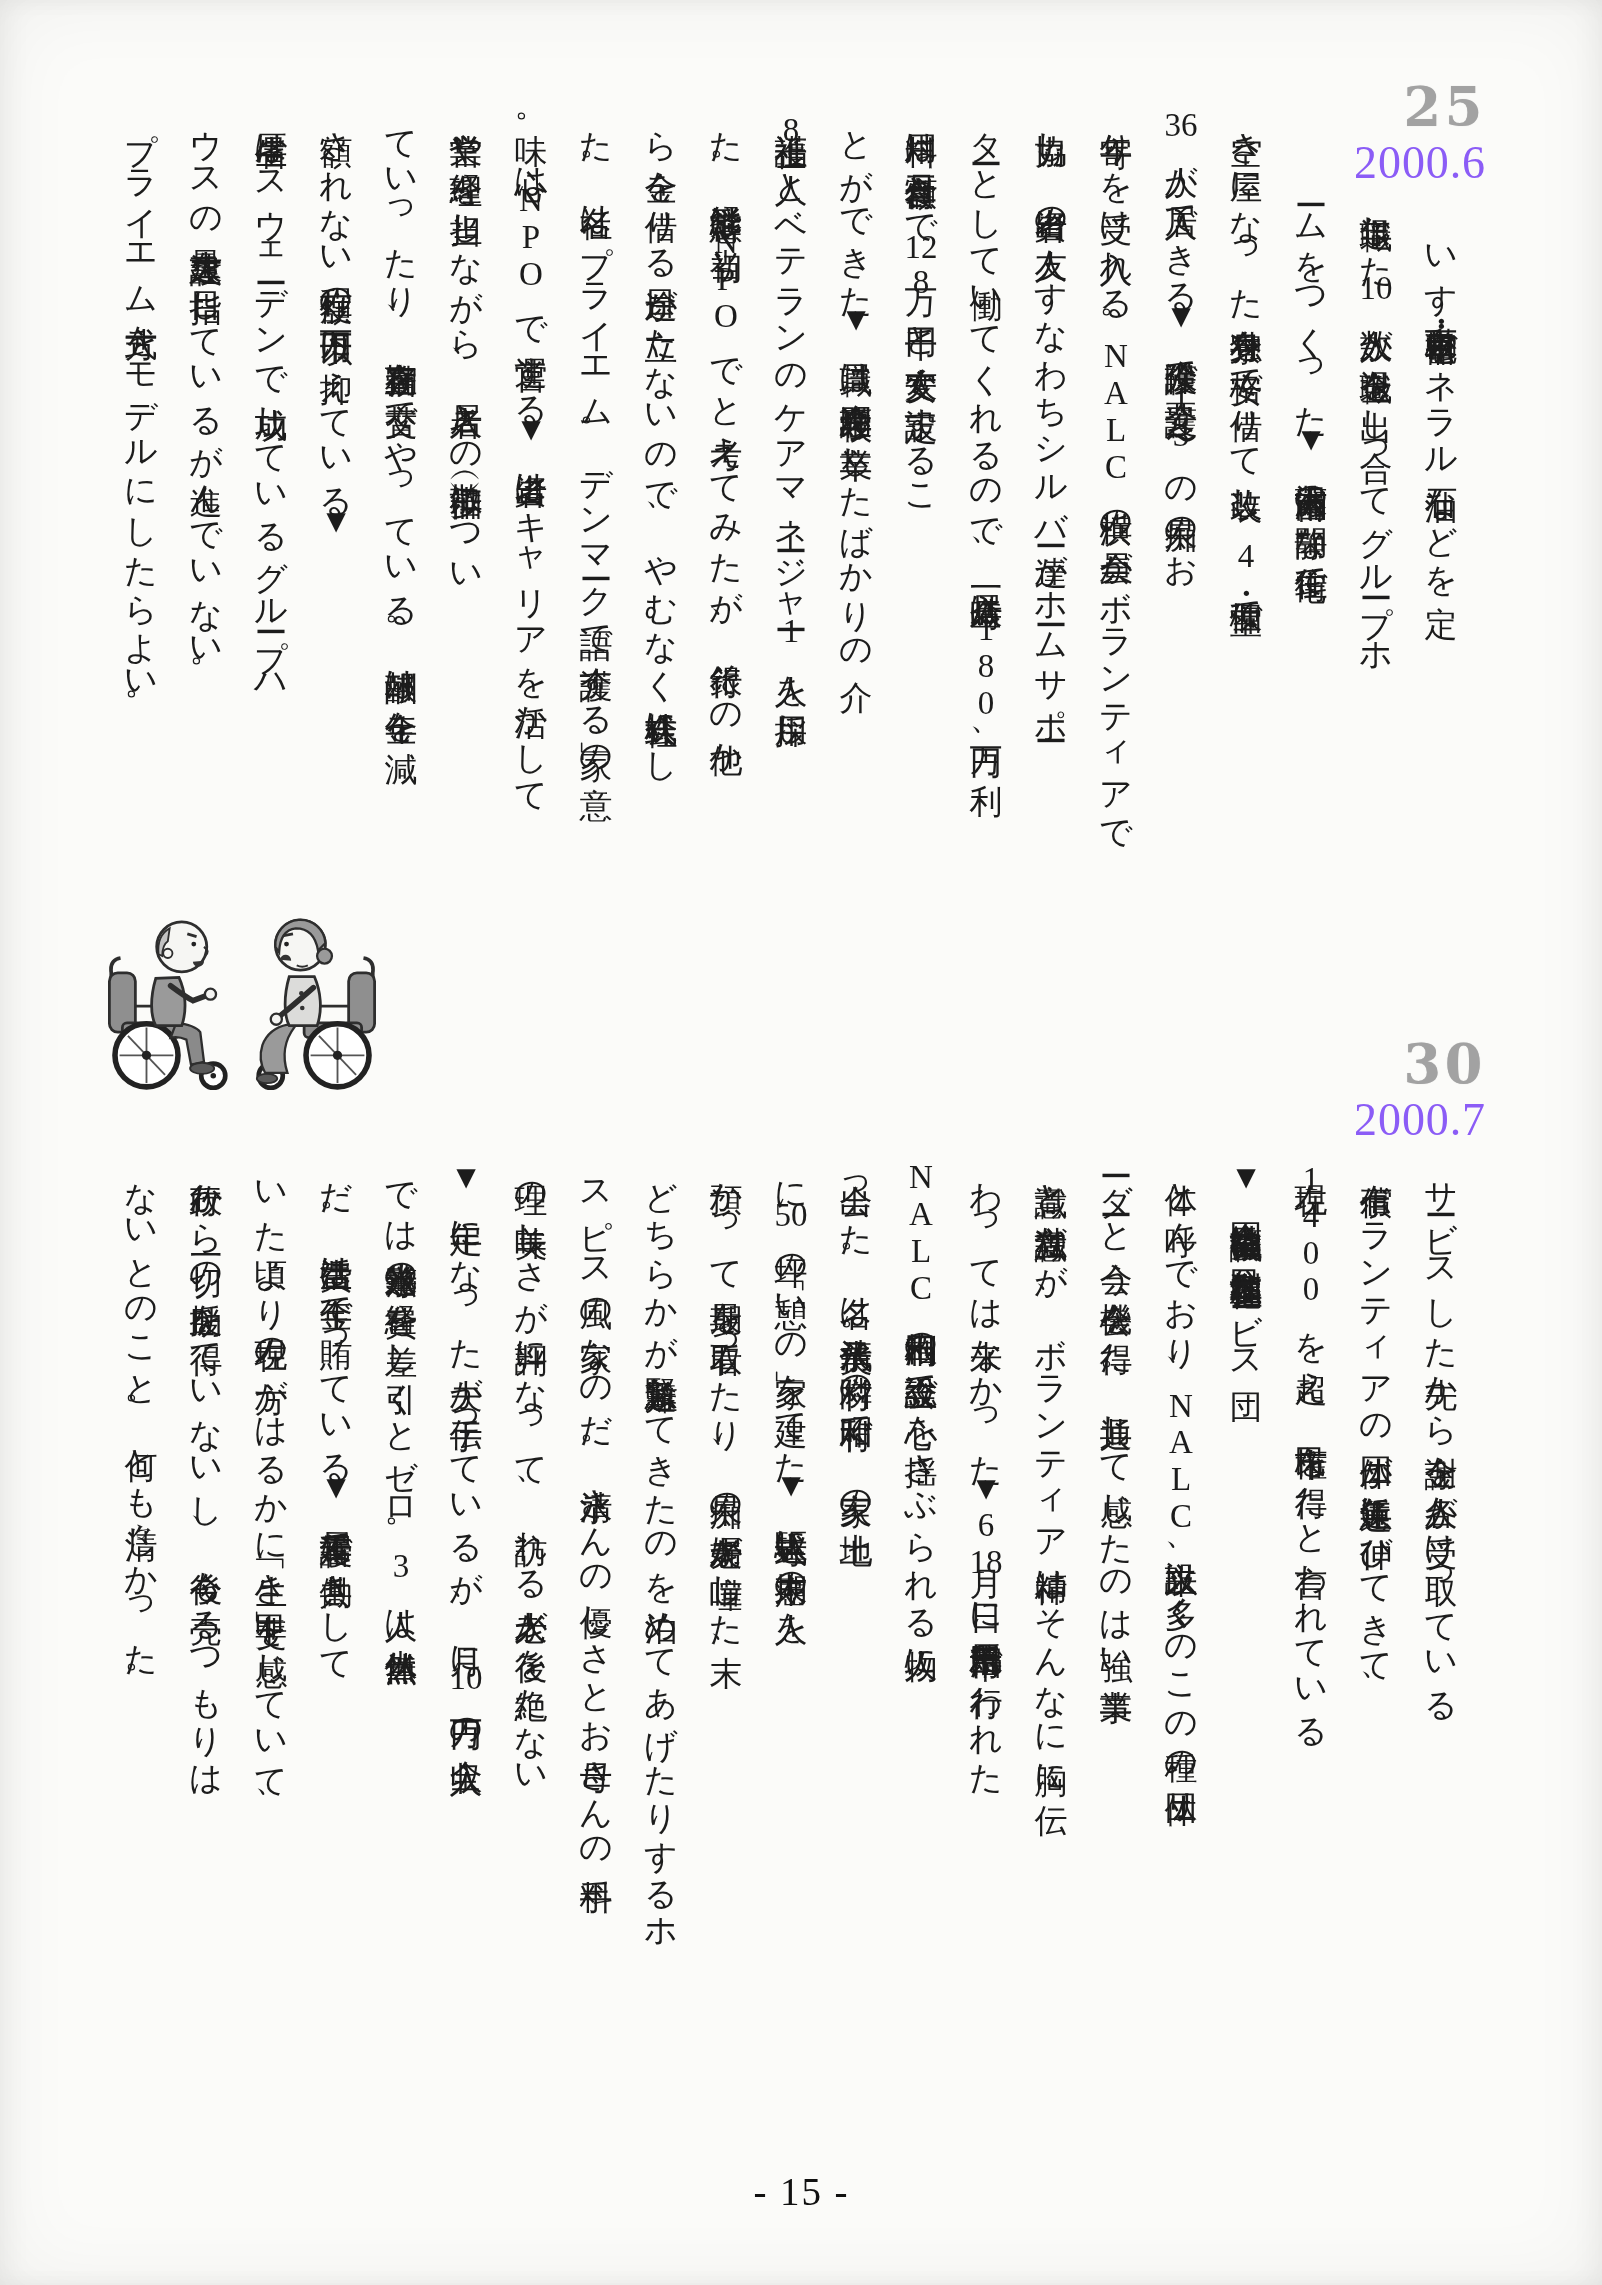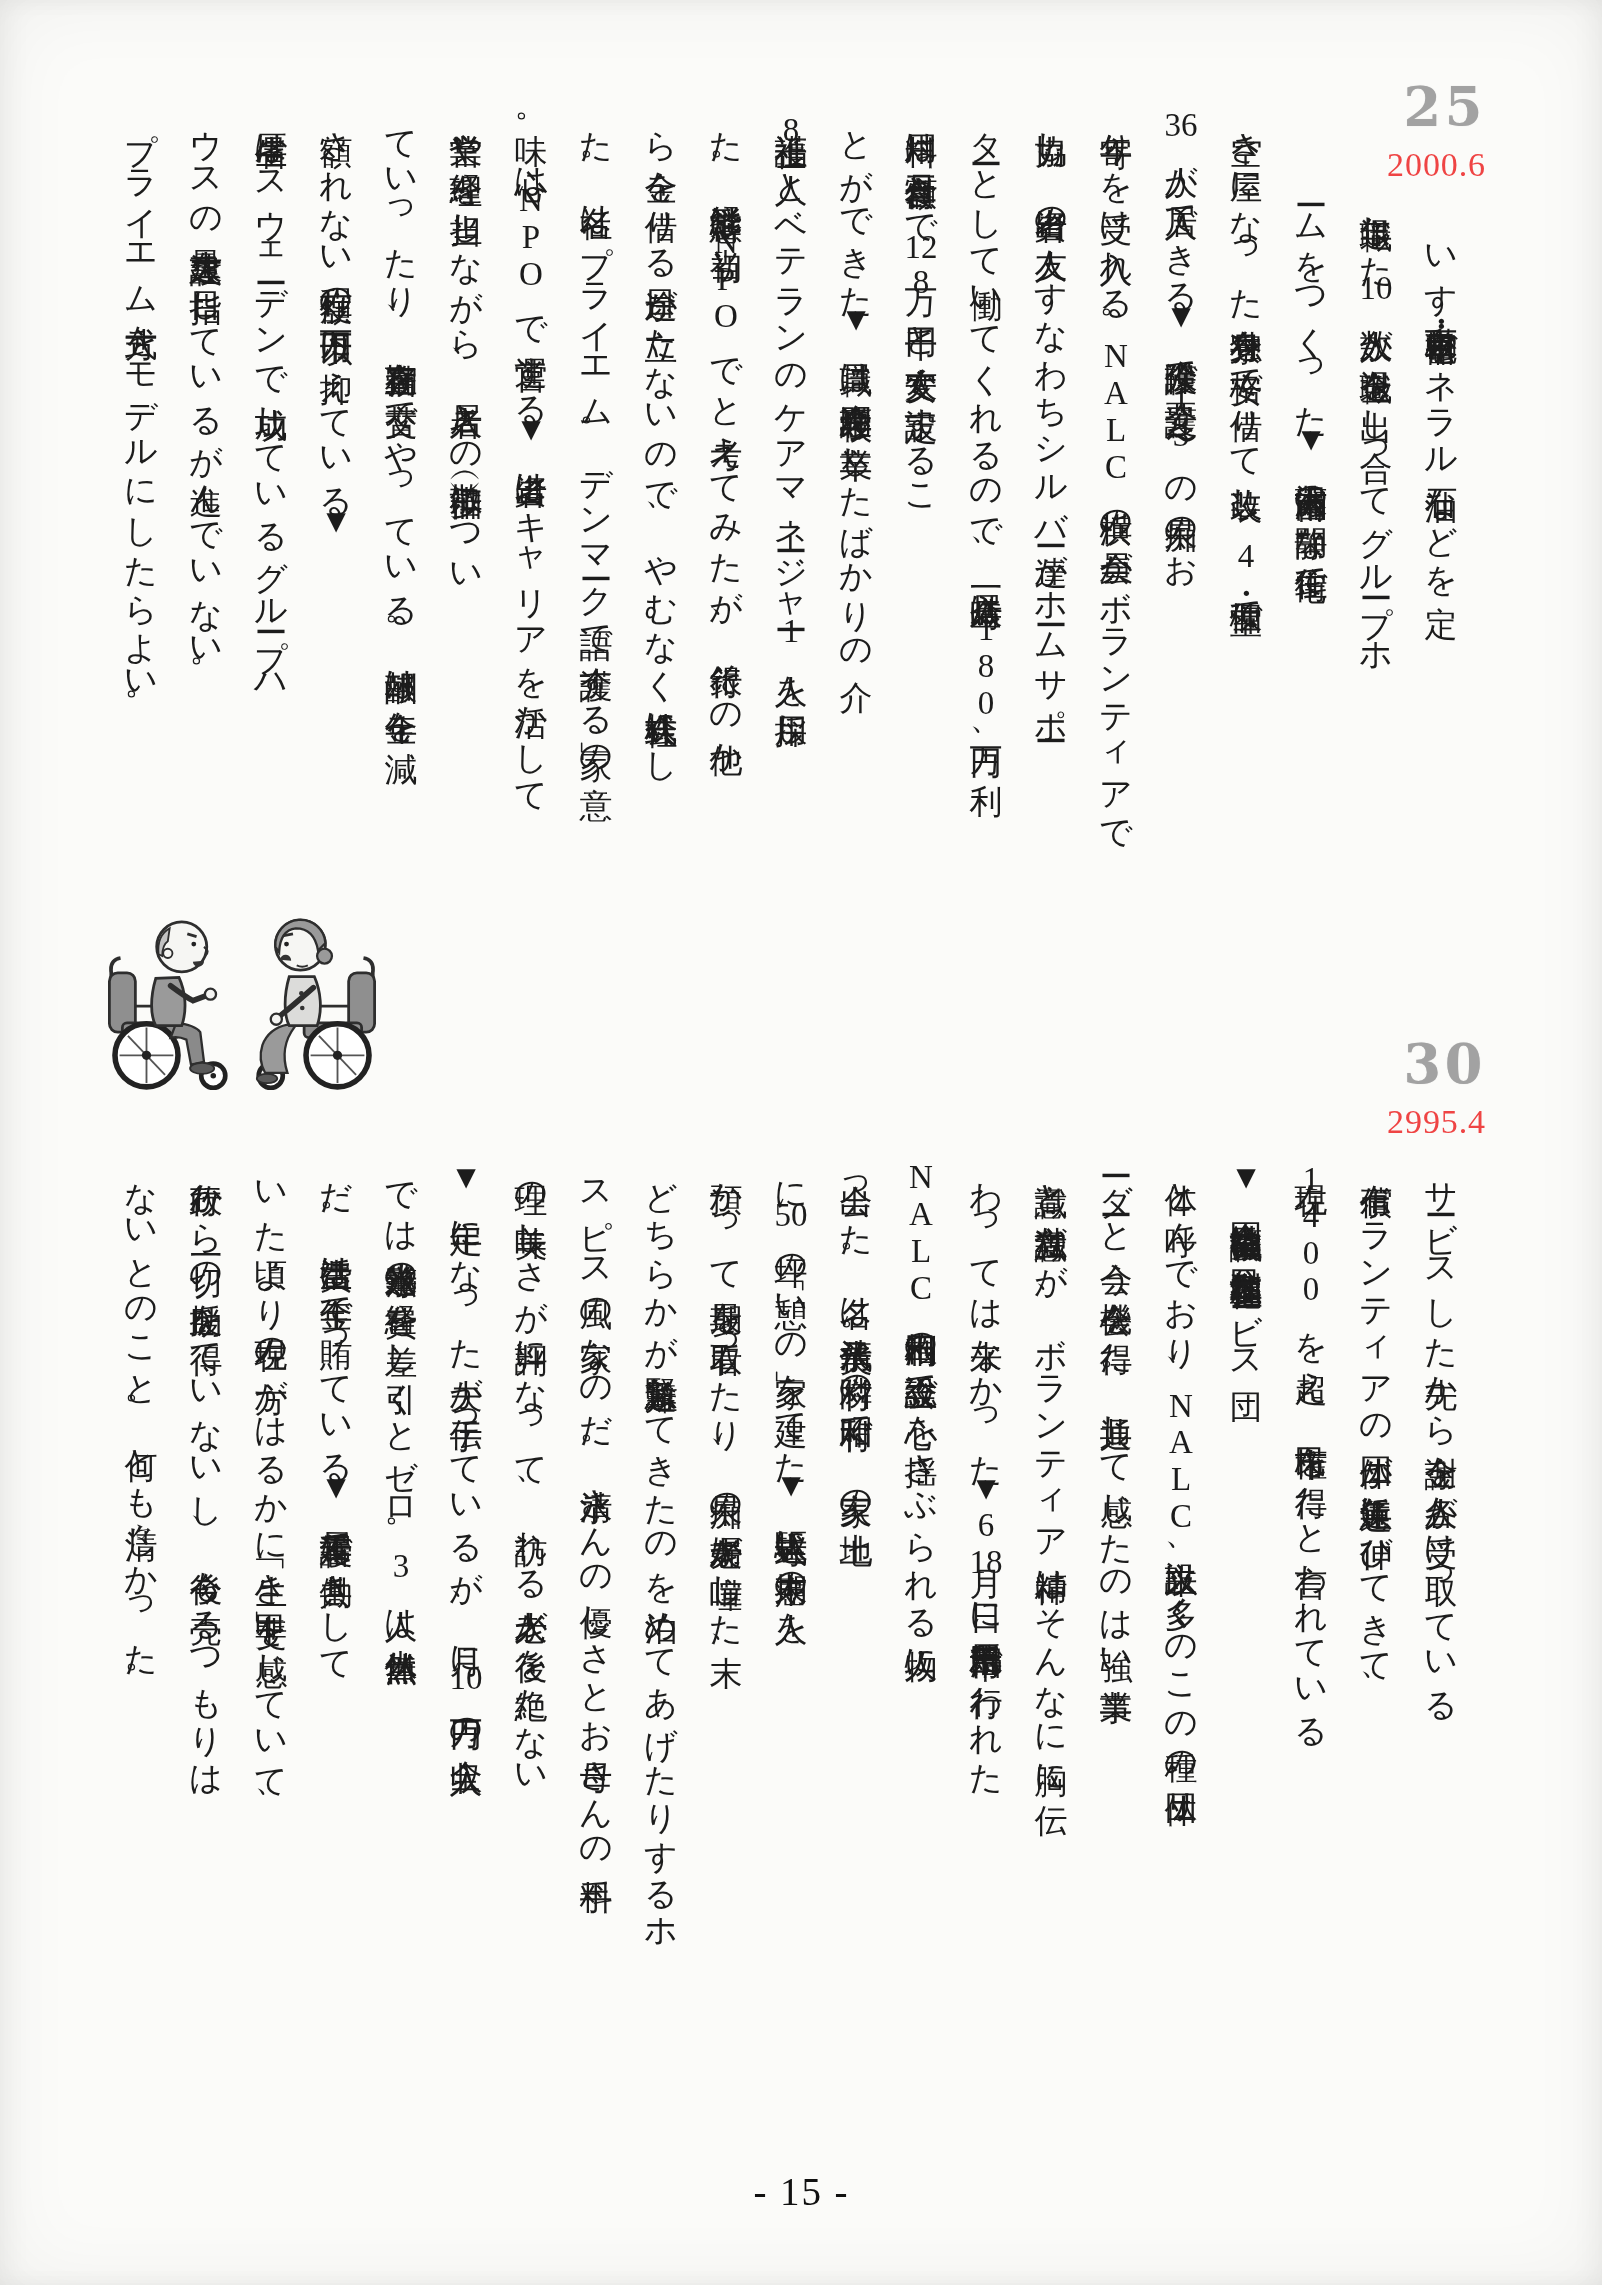--- a/index.html
+++ b/index.html
@@ -17,21 +17,21 @@
   .entry-header{position:absolute;width:158px;text-align:right;}
   #header-25{left:1328px;top:80px;}
   #header-26{left:1328px;top:1037px;}
   .entry-number{
     font-family:"DejaVu Serif","Liberation Serif",serif;
     font-weight:700;font-size:54px;line-height:1;letter-spacing:3.7px;
     color:#a2a2a2;
     text-shadow:0 0 0.9px #c9c9c9;
   }
   .entry-date{
-    font-size:34px;line-height:1.1;margin-top:12px;letter-spacing:0.9px;color:#ef4444;
+    font-size:46px;line-height:1.1;margin-top:4px;letter-spacing:0.9px;color:#8b5cf6;
   }
   
   .vtext{
     position:absolute;
     writing-mode:vertical-rl;
     text-orientation:upright;
     font-size:33px;
     line-height:65px;          
     letter-spacing:0.9px;        
     white-space:nowrap;
@@ -139,21 +139,21 @@
       <circle cx="254" cy="74" r="8" fill="#9a9a9a" stroke="#2e2e2e" stroke-width="2.5"></circle>
       <line x1="210" y1="52" x2="220" y2="50" stroke="#2e2e2e" stroke-width="3"></line>
       <circle cx="213" cy="61" r="2.6" fill="#222"></circle>
       <path d="M206,78 a6,6 0 0 1 12,1 z" fill="#333"></path>
       <path d="M224,84 q6,3 12,0" fill="none" stroke="#2e2e2e" stroke-width="2"></path>
     </svg>
   </div>
 
   <div class="entry-header" id="header-26">
     <div class="entry-number">30</div>
-    <div class="entry-date">2995.4</div>
+    <div class="entry-date">2000.7</div>
   </div>
   <div class="vtext" id="text-26">
       <div class="vcol">サービスした先から謝金を各人が受け取っている</div>
       <div class="vcol">有償ボランティアの団体が近年急速に伸びてきて、</div>
       <div class="vcol">現在1400を超え、市民権を得たと言われている</div>
       <div class="vcol">▼全国社会福祉協議会は住民参加型在宅福祉サービス団</div>
       <div class="vcol">体と呼んでおり、NALC設立以来、多くのこの種の団体リ</div>
       <div class="vcol">ーダーと会う機会を得た。共通して感じたのは強い事業</div>
       <div class="vcol">意識と独立意識だが、ボランティア精神はそんなに胸に伝</div>
       <div class="vcol">わっては来なかった▼6月<span class="tcy">18</span>日に群馬県沼田市で行われた</div>

